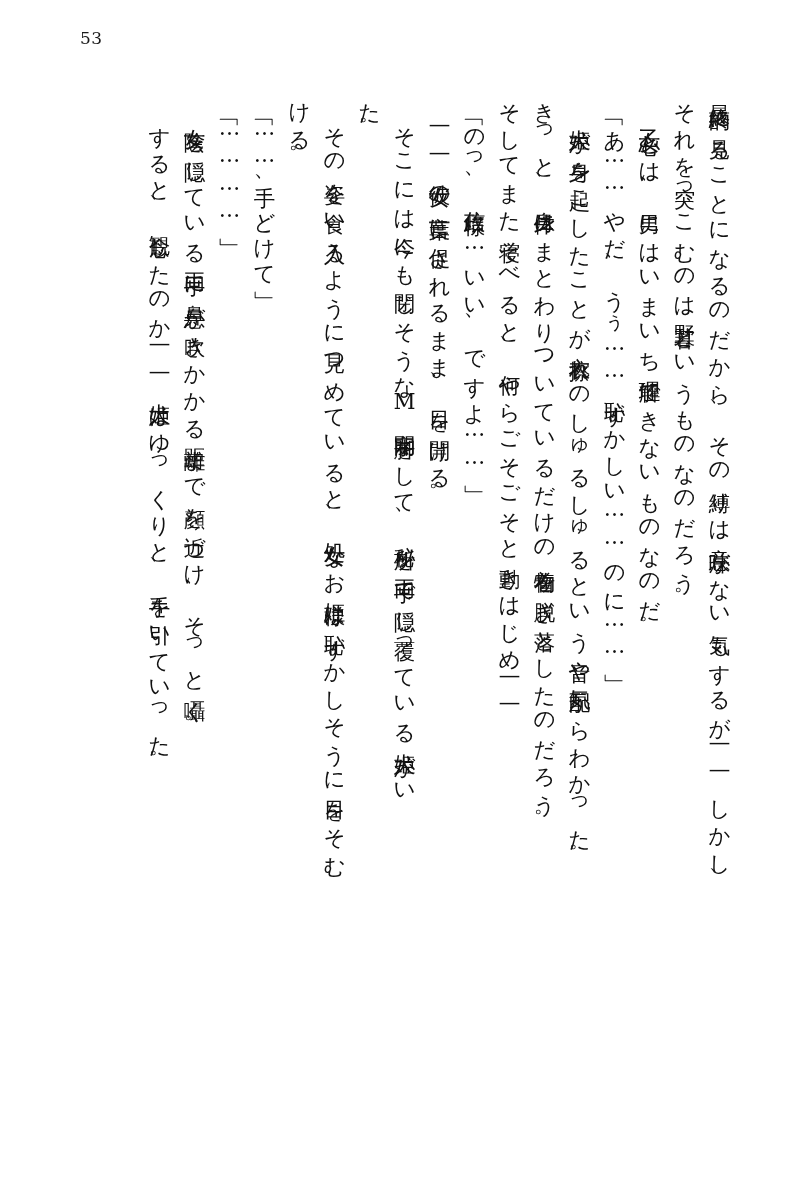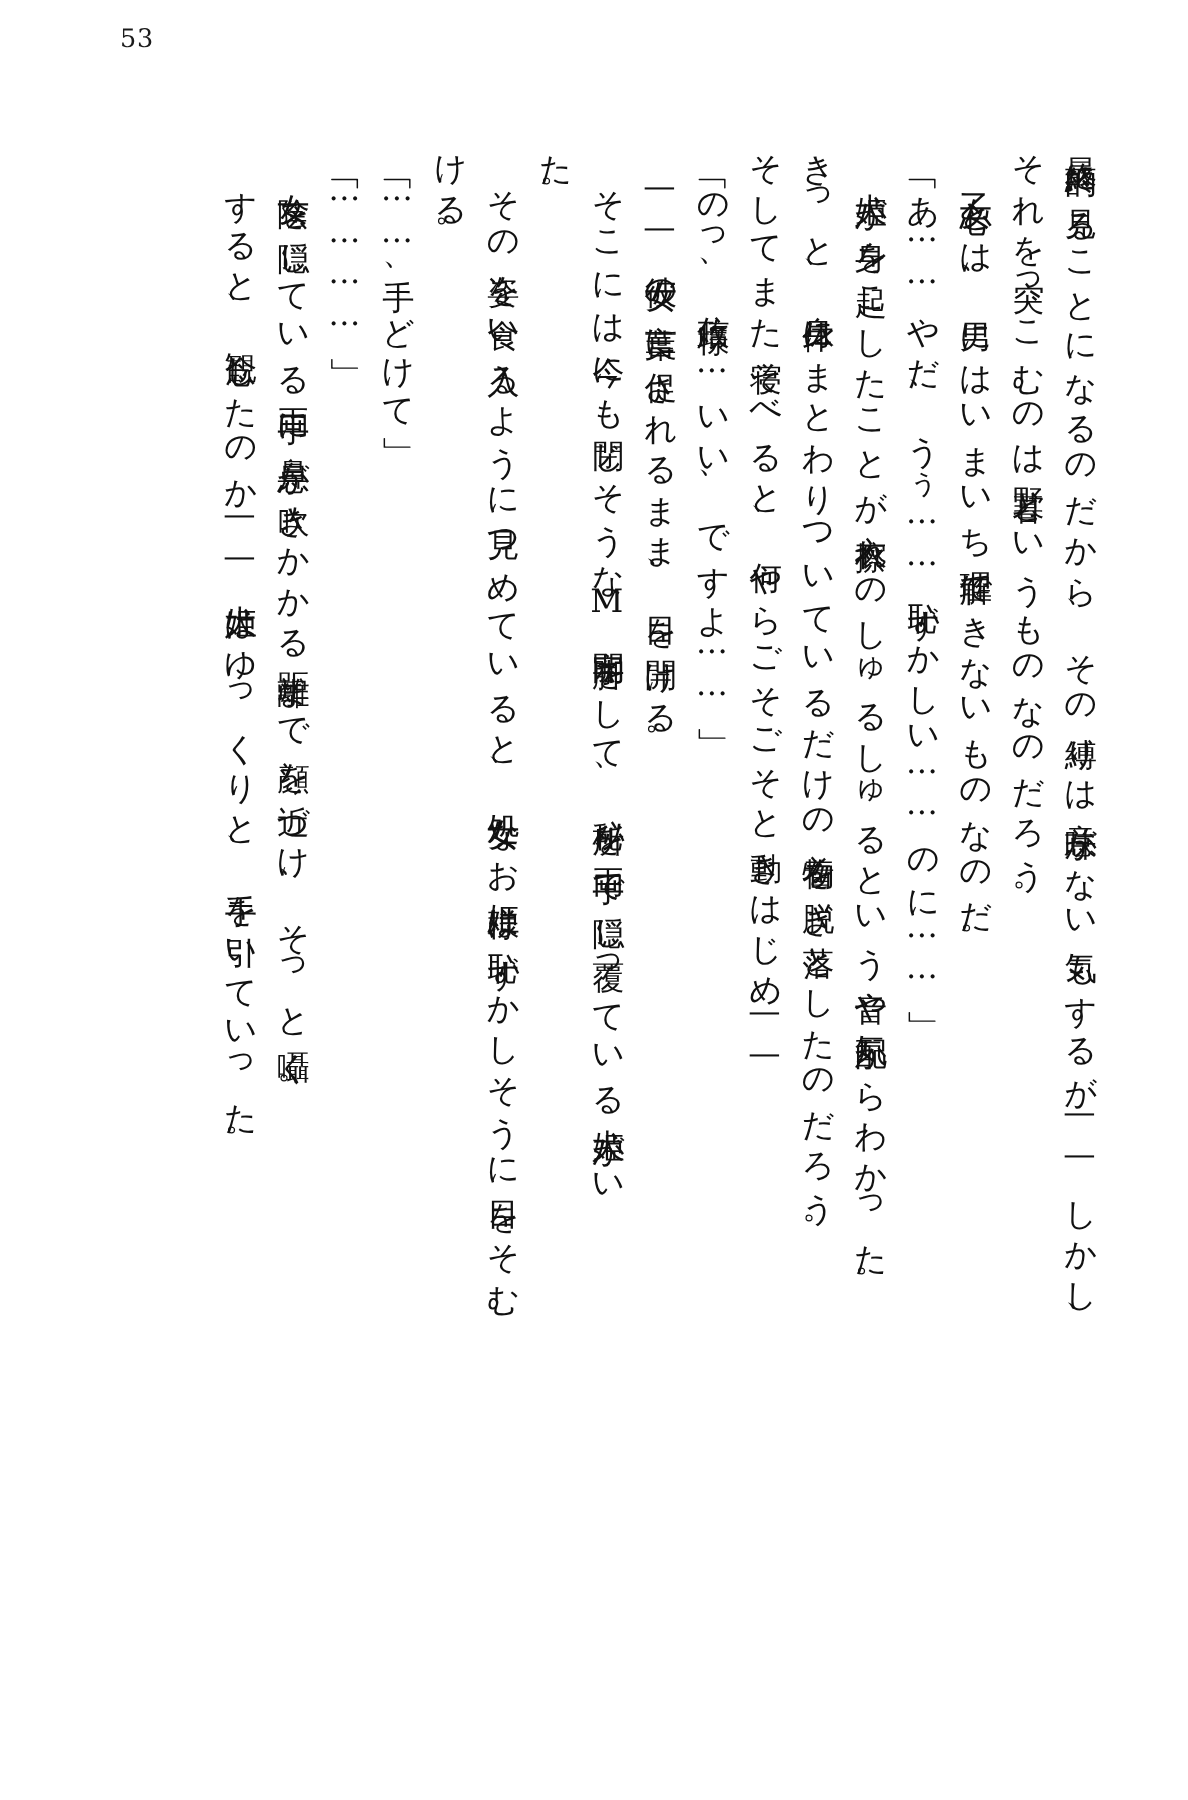--- a/index.html
+++ b/index.html
@@ -21,21 +21,21 @@
     left: 0;
     top: 0;
     width: 792px;
     height: 1200px;
     background: #ffffff;
   }
 
   .page-number {
     position: absolute;
     left: 80px;
-    top: 16px;
+    top: 28px;
     font-size: 17px;
     font-family: "DejaVu Serif", "Liberation Serif", serif;
     color: #1a1a1a;
     letter-spacing: 0.5px;
   }
 
   
   .text-body {
     position: absolute;
     right: 62px;

